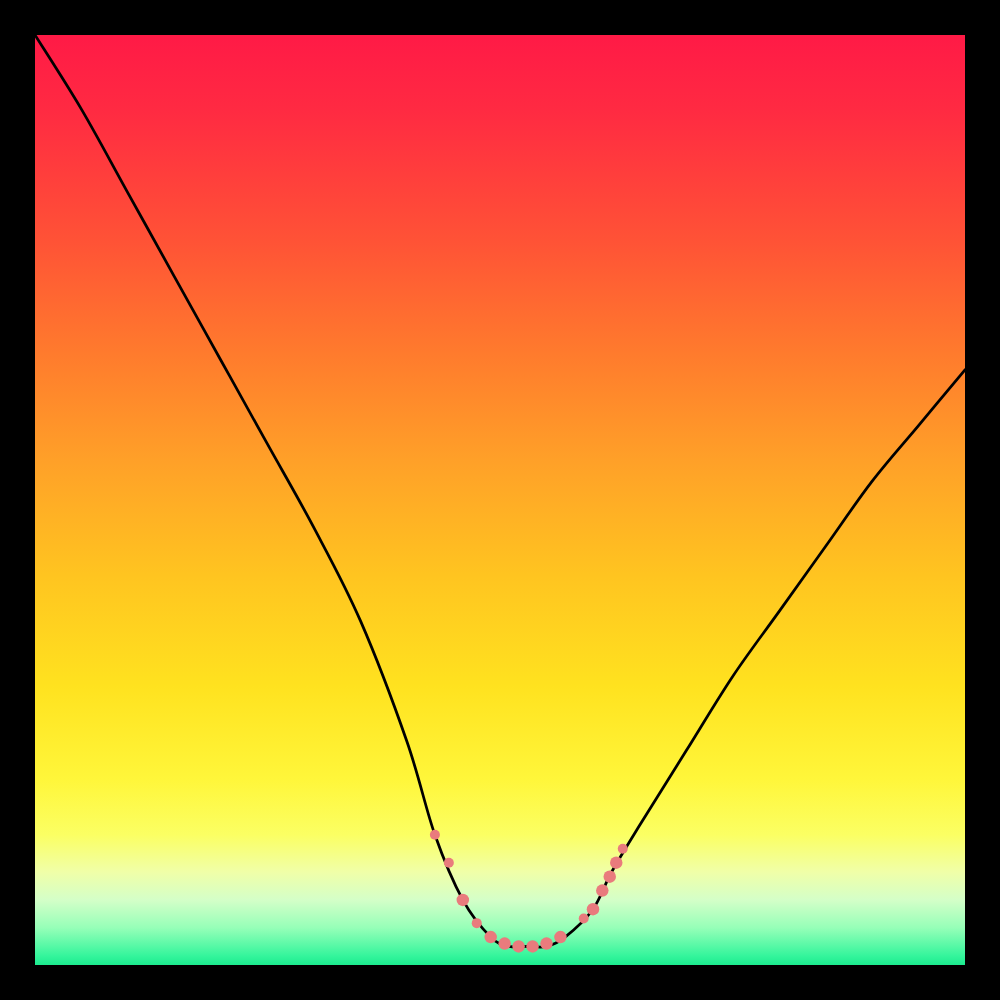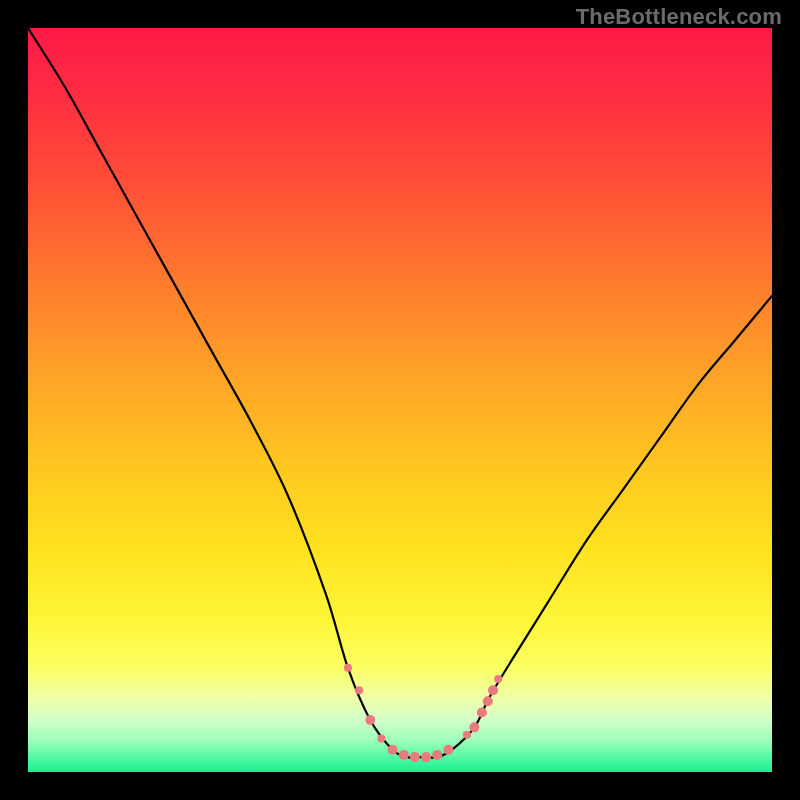--- a/index.html
+++ b/index.html
@@ -59,21 +59,20 @@
   svg.curve {
     position: absolute;
     left: 0; top: 0;
     width: 744px; height: 744px;
   }
 </style>
 </head>
 <body>
 
 <div class="frame">
-  <div class="watermark">TheBottleneck.com</div>
 
   <div class="plot">
     <div class="gradient"></div>
     <svg class="curve" viewBox="0 0 744 744" preserveAspectRatio="none">
       <path id="curve-path" fill="none" stroke="#000" stroke-width="2.2" stroke-linecap="round" stroke-linejoin="round" d="M 0.00 0.00 C 6.20 9.92, 24.80 38.44, 37.20 59.52 C 49.60 80.60, 62.00 104.16, 74.40 126.48 C 86.80 148.80, 99.20 171.12, 111.60 193.44 C 124.00 215.76, 136.40 238.08, 148.80 260.40 C 161.20 282.72, 173.60 305.04, 186.00 327.36 C 198.40 349.68, 210.80 370.76, 223.20 394.32 C 235.60 417.88, 248.00 440.20, 260.40 468.72 C 272.80 497.24, 287.68 536.92, 297.60 565.44 C 307.52 593.96, 312.48 618.76, 319.92 639.84 C 327.36 660.92, 334.80 678.28, 342.24 691.92 C 349.68 705.56, 358.36 715.48, 364.56 721.68 C 370.76 727.88, 374.48 727.88, 379.44 729.12 C 384.40 730.36, 389.36 729.12, 394.32 729.12 C 399.28 729.12, 404.24 730.36, 409.20 729.12 C 414.16 727.88, 417.88 726.64, 424.08 721.68 C 430.28 716.72, 440.20 708.04, 446.40 699.36 C 452.60 690.68, 455.08 680.76, 461.28 669.60 C 467.48 658.44, 473.68 648.52, 483.60 632.40 C 493.52 616.28, 508.40 592.72, 520.80 572.88 C 533.20 553.04, 545.60 531.96, 558.00 513.36 C 570.40 494.76, 582.80 478.64, 595.20 461.28 C 607.60 443.92, 620.00 426.56, 632.40 409.20 C 644.80 391.84, 657.20 373.24, 669.60 357.12 C 682.00 341.00, 694.40 327.36, 706.80 312.48 C 719.20 297.60, 737.80 275.28, 744.00 267.84"></path>
       <g id="markers">
           <circle cx="319.92" cy="639.84" r="4" fill="#e97b7d"></circle>
           <circle cx="331.08" cy="662.16" r="4" fill="#e97b7d"></circle>
           <circle cx="342.24" cy="691.92" r="5" fill="#e97b7d"></circle>
           <circle cx="353.40" cy="710.52" r="4" fill="#e97b7d"></circle>

